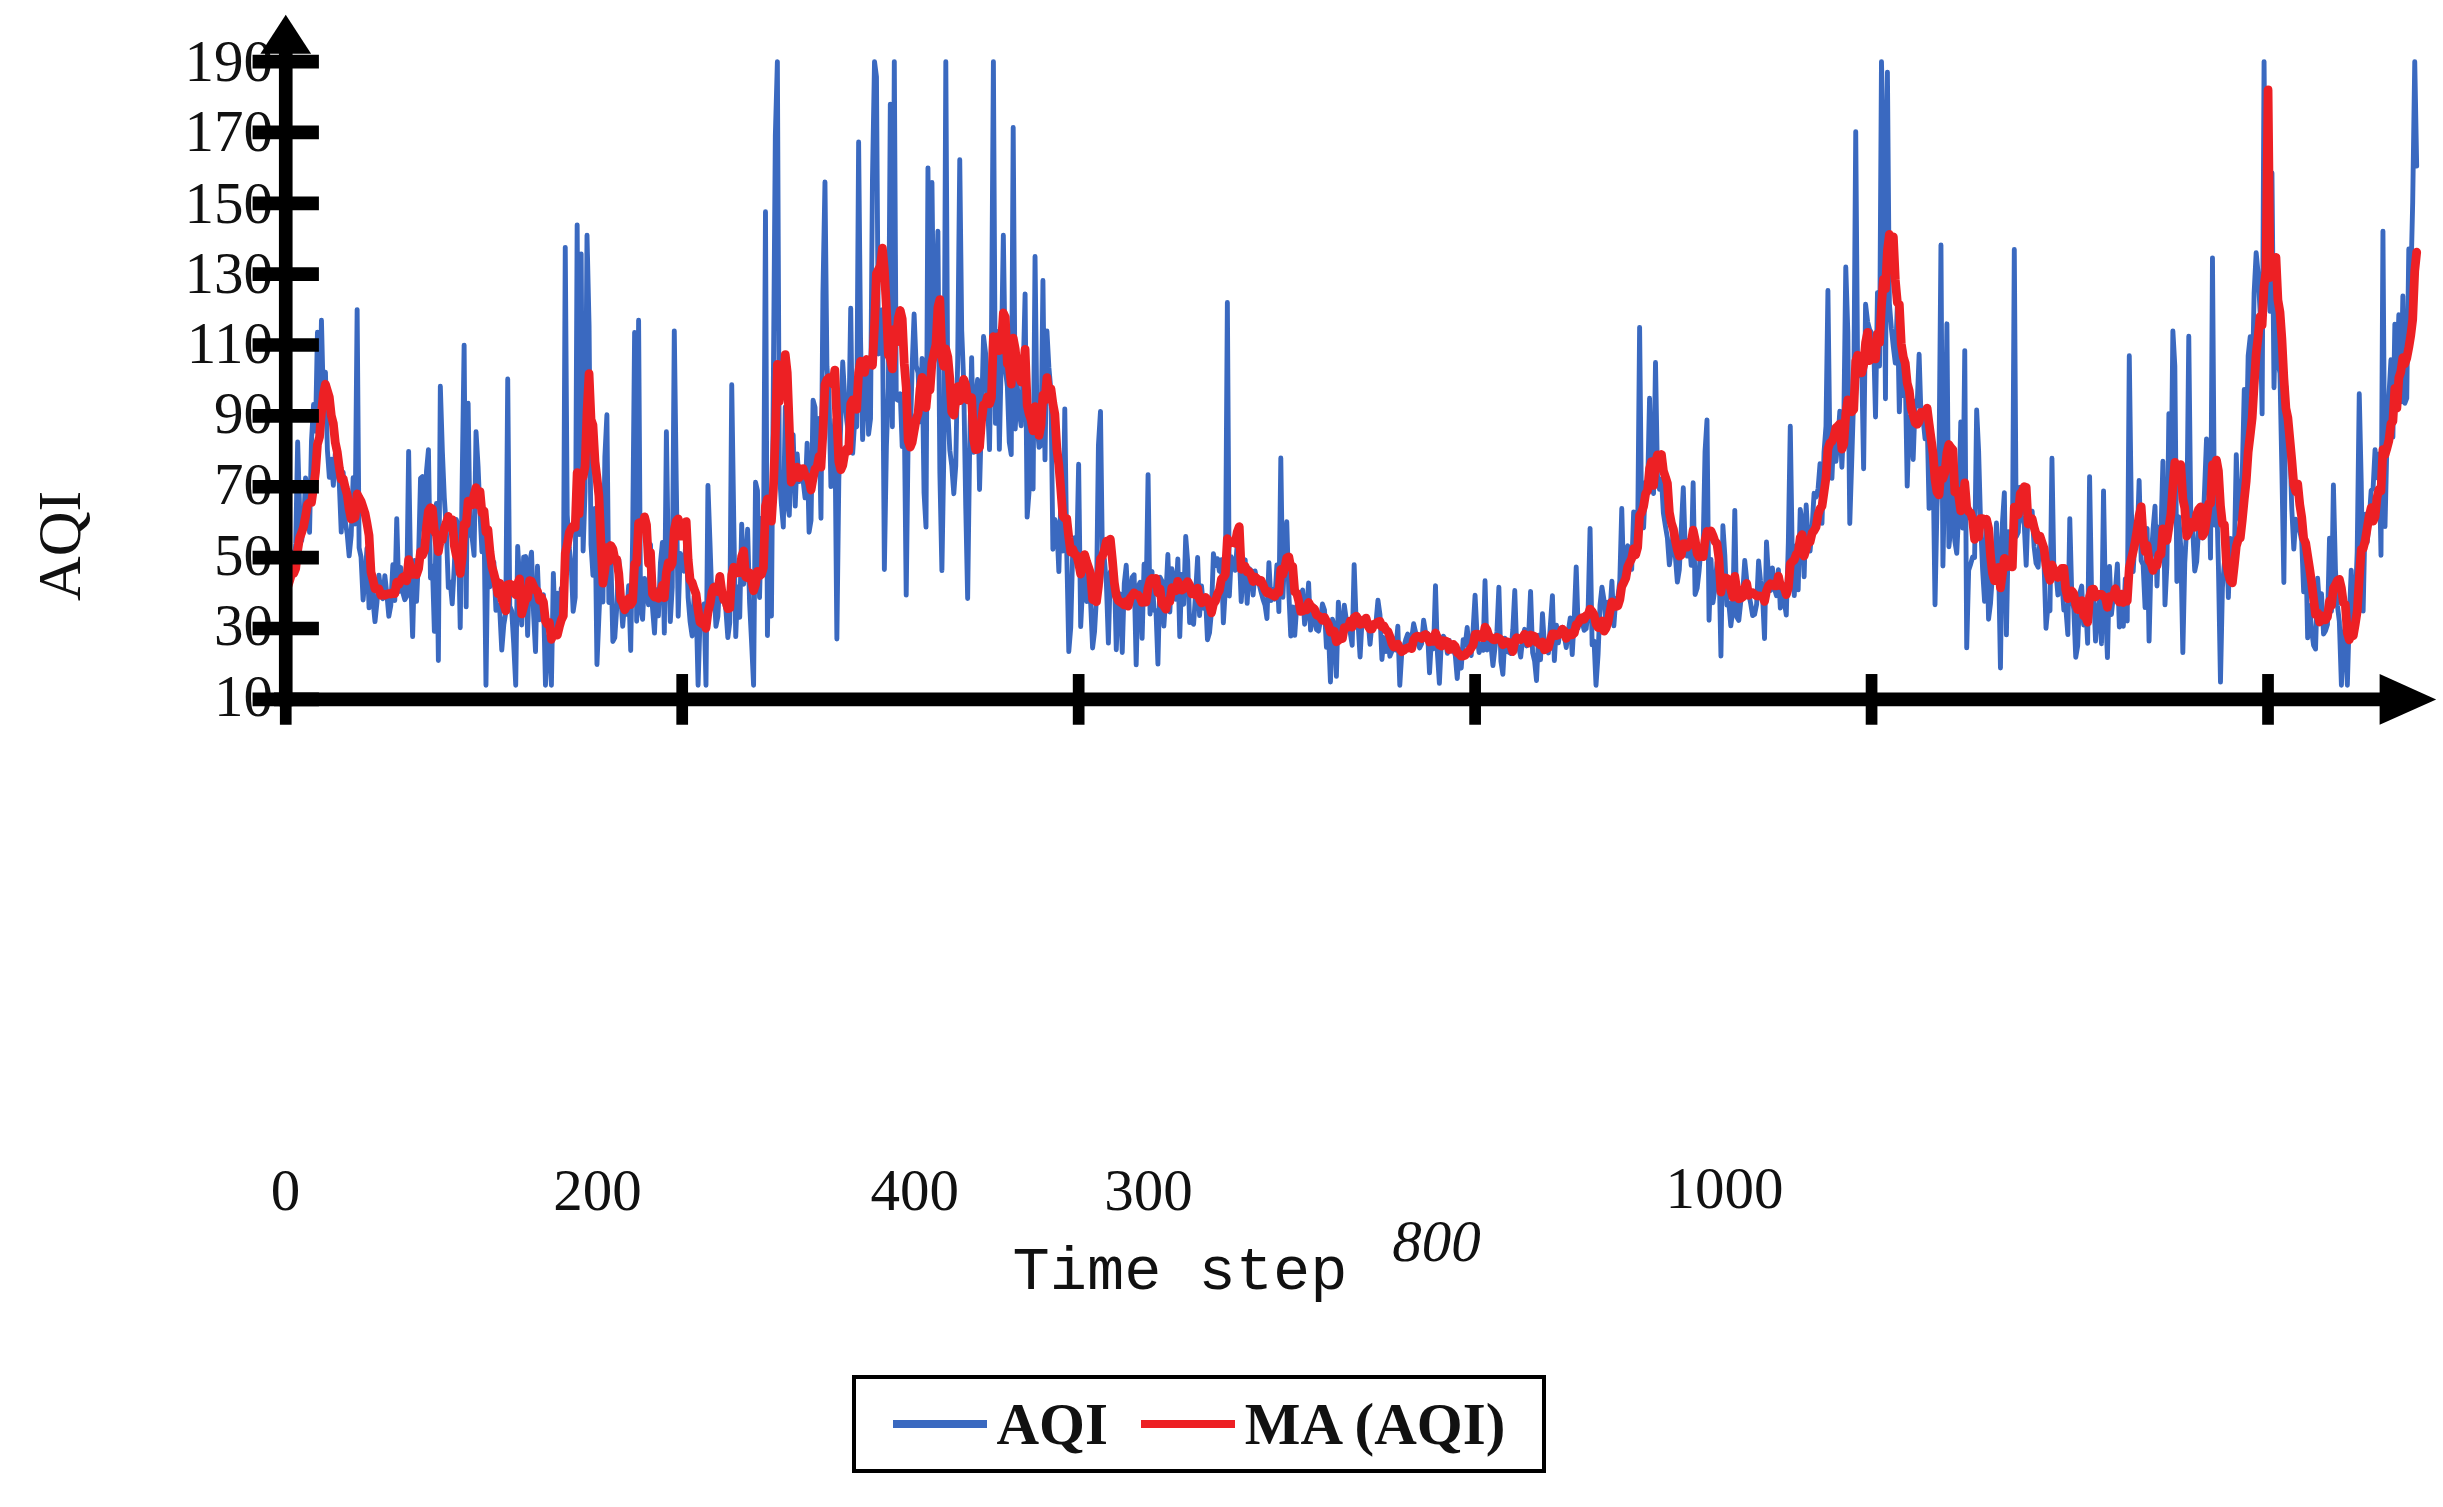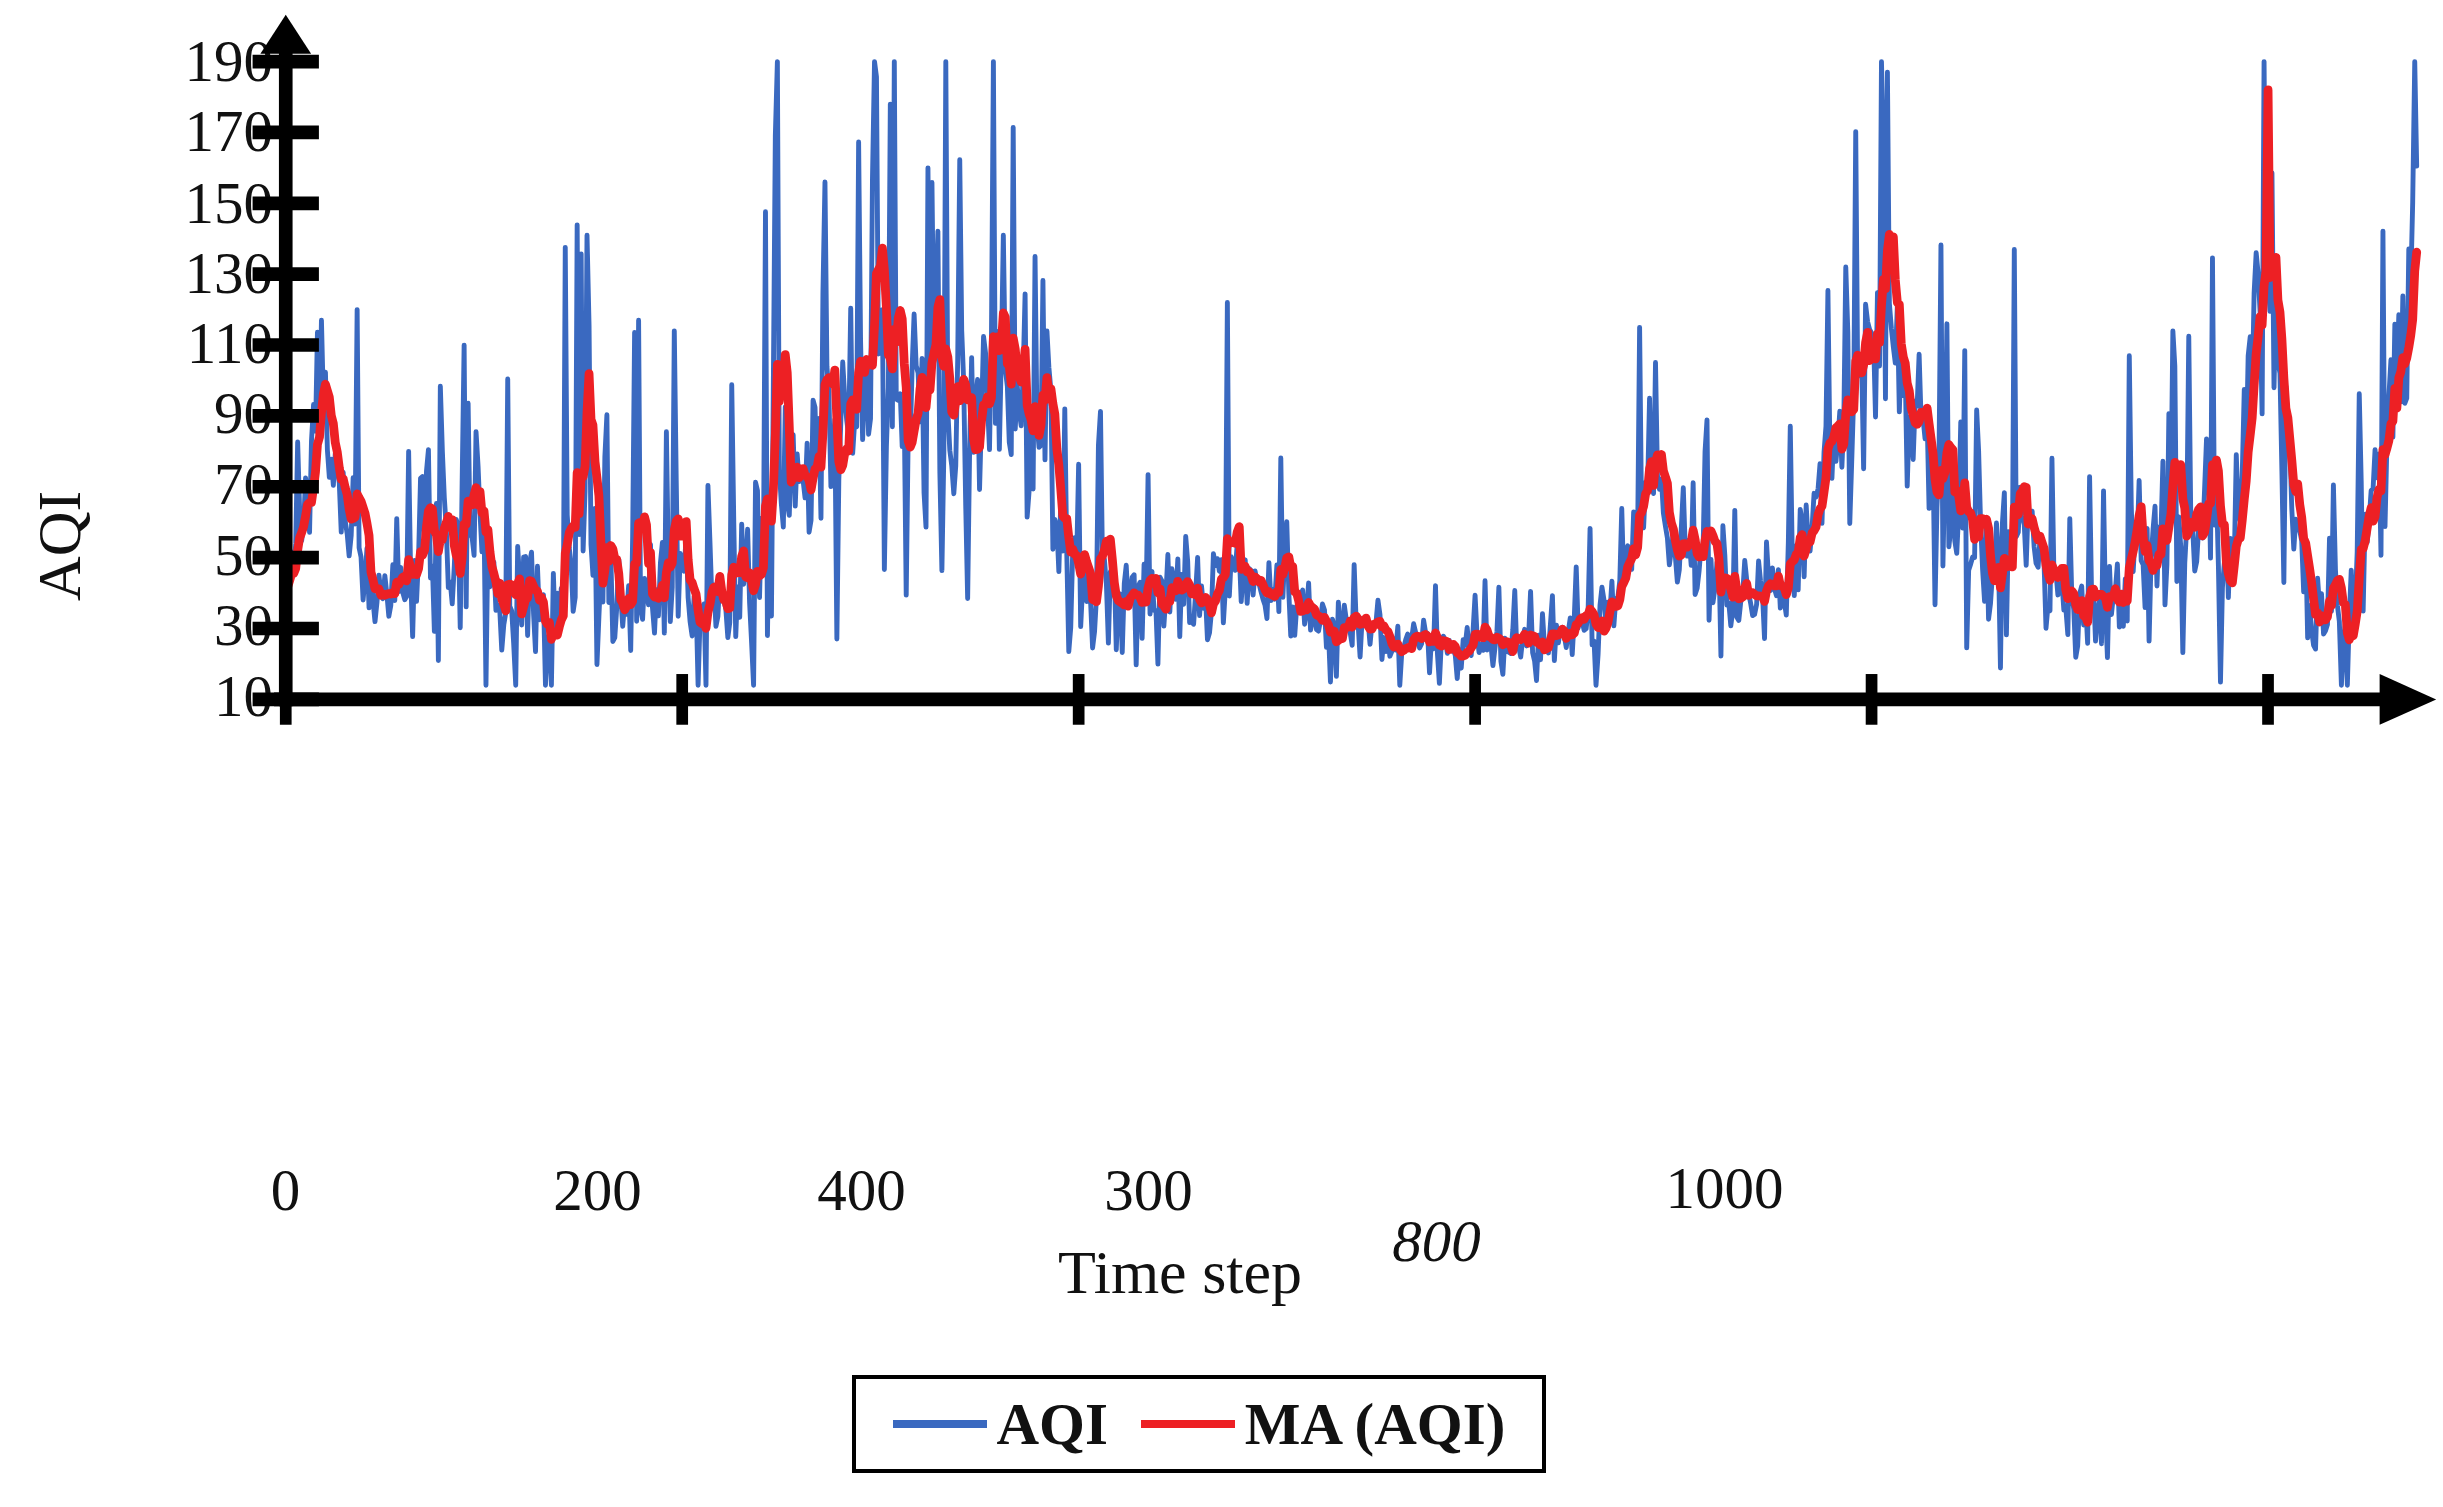--- a/index.html
+++ b/index.html
@@ -54,21 +54,21 @@
     font-family: "Liberation Serif", "DejaVu Serif", serif;
   }
   #xlabel {
     position: absolute;
     left: 0;
     top: 1237px;
     width: 2360px;
     text-align: center;
     font-size: 62px;
     color: #111111;
-    font-family: Liberation Serif, serif;
+    font-family: Liberation Mono, monospace;
   }
   #legend {
     position: absolute;
     left: 852px;
     top: 1375px;
     width: 694px;
     height: 98px;
     border: 4.9px solid #000000;
     background: #ffffff;
     box-sizing: border-box;
@@ -110,21 +110,21 @@
   <div class="ytick-label" style="left:117px; top:244px; width:156px;">130</div>
   <div class="ytick-label" style="left:117px; top:314px; width:156px;">110</div>
   <div class="ytick-label" style="left:117px; top:384px; width:156px;">90</div>
   <div class="ytick-label" style="left:117px; top:455px; width:156px;">70</div>
   <div class="ytick-label" style="left:117px; top:526px; width:156px;">50</div>
   <div class="ytick-label" style="left:117px; top:596px; width:156px;">30</div>
   <div class="ytick-label" style="left:117px; top:667px; width:156px;">10</div>
 
   <div class="xtick-label" style="left:188px;  top:1161px; width:195px;">0</div>
   <div class="xtick-label" style="left:500px;  top:1161px; width:195px;">200</div>
-  <div class="xtick-label" style="left:764px;  top:1161px; width:195px;">400</div>
+  <div class="xtick-label" style="left:764px;  top:1161px; width:195px;text-align:right;">400</div>
   <div class="xtick-label" style="left:1051px; top:1161px; width:195px;">300</div>
   <div class="xtick-label" style="left:1339px; top:1212px; width:195px;font-style:italic;">800</div>
   <div class="xtick-label" style="left:1627px; top:1159px; width:195px;">1000</div>
 
   <svg id="plot-svg" width="2444" height="1508" viewBox="0 0 2506 1546" style="position:absolute; left:0; top:0;">
     <g>
       <polyline id="path-aqi" fill="none" stroke="#3A69C0" stroke-width="5" stroke-linejoin="round" stroke-linecap="round" points="293.0,611.1 295.0,591.5 297.1,582.1 299.1,565.8 301.1,588.6 303.2,557.3 305.2,453.1 307.2,521.0 309.3,554.3 311.3,539.2 313.3,489.9 315.4,504.2 317.4,545.7 319.4,451.6 321.5,414.7 323.5,442.0 325.5,340.5 327.6,438.3 329.6,328.2 331.6,411.6 333.7,381.6 335.7,461.4 337.7,489.4 339.7,470.6 341.8,497.6 343.8,464.5 345.8,477.4 347.9,495.3 349.9,545.5 351.9,484.3 354.0,534.3 356.0,547.3 358.0,569.9 360.1,548.9 362.1,489.8 364.1,537.2 366.2,317.3 368.2,561.6 370.2,571.1 372.3,615.1 374.3,591.7 376.3,562.0 378.4,623.1 380.4,581.1 382.4,615.1 384.5,637.3 386.5,618.0 388.5,589.6 390.6,607.5 392.6,613.7 394.6,590.1 396.7,609.4 398.7,631.7 400.7,620.8 402.8,579.0 404.8,615.6 406.8,531.7 408.9,606.5 410.9,581.8 412.9,606.9 415.0,614.8 417.0,611.2 419.0,462.7 421.1,591.6 423.1,652.6 425.1,574.5 427.1,616.4 429.2,570.3 431.2,490.3 433.2,488.5 435.3,557.1 437.3,483.0 439.3,460.9 441.4,592.6 443.4,580.3 445.4,647.3 447.5,516.2 449.5,677.1 451.5,395.9 453.6,462.9 455.6,510.3 457.6,541.5 459.7,602.4 461.7,596.8 463.7,619.0 465.8,580.7 467.8,532.4 469.8,539.6 471.9,643.5 473.9,491.7 475.9,353.7 478.0,622.2 480.0,413.4 482.0,547.4 484.1,551.0 486.1,569.3 488.1,442.4 490.2,478.1 492.2,526.1 494.2,565.7 496.3,534.1 498.3,702.5 500.3,552.1 502.4,601.5 504.4,583.1 506.4,576.2 508.5,625.7 510.5,620.1 512.5,626.3 514.5,666.5 516.6,640.3 518.6,628.2 520.6,388.5 522.7,621.5 524.7,626.2 526.7,659.9 528.8,702.5 530.8,560.2 532.8,594.9 534.9,640.7 536.9,571.1 538.9,570.5 541.0,651.5 543.0,577.3 545.0,566.0 547.1,629.0 549.1,668.0 551.1,580.5 553.2,635.3 555.2,631.5 557.2,609.6 559.3,702.5 561.3,652.9 563.3,653.4 565.4,702.5 567.4,587.8 569.4,650.0 571.5,608.1 573.5,644.3 575.5,603.2 577.6,623.1 579.6,253.5 581.6,527.9 583.7,561.9 585.7,578.8 587.7,626.8 589.8,612.3 591.8,230.4 593.8,548.1 595.9,260.2 597.9,564.8 599.9,503.3 601.9,241.0 604.0,333.5 606.0,558.4 608.0,589.9 610.1,521.3 612.1,681.3 614.1,632.4 616.2,584.8 618.2,617.1 620.2,468.4 622.3,425.2 624.3,617.7 626.3,568.5 628.4,657.6 630.4,653.7 632.4,622.7 634.5,573.5 636.5,610.2 638.5,642.0 640.6,616.1 642.6,629.8 644.6,600.3 646.7,666.9 648.7,550.3 650.7,340.8 652.8,636.9 654.8,328.2 656.8,624.3 658.9,634.9 660.9,593.0 662.9,607.3 665.0,620.0 667.0,558.0 669.0,622.7 671.1,649.0 673.1,604.6 675.1,631.3 677.2,576.8 679.2,556.1 681.2,649.1 683.3,442.6 685.3,577.0 687.3,637.3 689.3,601.8 691.4,339.1 693.4,492.8 695.4,631.8 697.5,567.3 699.5,578.0 701.5,585.6 703.6,548.0 705.6,612.9 707.6,637.2 709.7,652.0 711.7,611.4 713.7,615.4 715.8,702.5 717.8,634.7 719.8,623.2 721.9,619.2 723.9,702.5 725.9,497.6 728.0,556.4 730.0,615.5 732.0,599.6 734.1,642.1 736.1,632.1 738.1,592.8 740.2,608.1 742.2,615.3 744.2,623.9 746.3,653.7 748.3,638.0 750.3,394.3 752.4,536.1 754.4,652.7 756.4,601.8 758.5,632.8 760.5,537.3 762.5,598.9 764.6,580.3 766.6,542.5 768.6,617.7 770.7,659.7 772.7,702.5 774.7,494.3 776.7,502.9 778.8,612.6 780.8,531.3 782.8,571.2 784.9,216.9 786.9,651.6 788.9,524.1 791.0,631.6 793.0,387.9 795.0,139.3 797.1,63.0 799.1,481.4 801.1,515.6 803.2,540.2 805.2,417.1 807.2,515.4 809.3,528.3 811.3,460.9 813.3,445.6 815.4,518.8 817.4,465.3 819.4,493.6 821.5,485.7 823.5,492.9 825.5,510.4 827.6,454.2 829.6,545.6 831.6,533.4 833.7,410.2 835.7,417.7 837.7,485.1 839.8,428.9 841.8,531.3 843.8,301.1 845.9,186.5 847.9,375.7 849.9,402.0 852.0,498.8 854.0,460.7 856.0,429.9 858.1,655.1 860.1,491.7 862.1,433.2 864.1,371.1 866.2,408.2 868.2,430.6 870.2,446.5 872.3,315.9 874.3,464.6 876.3,433.1 878.4,437.5 880.4,145.5 882.4,349.2 884.5,450.6 886.5,391.4 888.5,372.0 890.6,445.2 892.6,429.2 894.6,182.9 896.7,63.0 898.7,78.7 900.7,362.8 902.8,347.2 904.8,317.3 906.8,583.9 908.9,457.4 910.9,397.4 912.9,106.6 915.0,437.5 917.0,63.0 919.0,409.2 921.1,410.4 923.1,403.6 925.1,457.8 927.2,425.1 929.2,610.1 931.2,448.4 933.3,453.4 935.3,375.7 937.3,321.9 939.4,374.7 941.4,382.2 943.4,432.5 945.5,367.3 947.5,505.5 949.5,540.4 951.5,172.0 953.6,398.5 955.6,187.0 957.6,364.0 959.7,306.8 961.7,236.9 963.7,484.1 965.8,585.0 967.8,464.3 969.8,63.0 971.9,421.6 973.9,461.5 975.9,477.3 978.0,506.1 980.0,477.5 982.0,367.9 984.1,163.7 986.1,338.7 988.1,390.3 990.2,517.7 992.2,613.6 994.2,462.5 996.3,366.6 998.3,463.7 1000.3,411.4 1002.4,389.0 1004.4,501.8 1006.4,427.5 1008.5,344.9 1010.5,361.4 1012.5,411.7 1014.6,460.9 1016.6,346.5 1018.6,63.0 1020.7,434.0 1022.7,339.7 1024.7,460.7 1026.8,360.9 1028.8,241.0 1030.8,378.2 1032.9,396.2 1034.9,453.4 1036.9,465.9 1038.9,130.5 1041.0,439.7 1043.0,394.3 1045.0,421.2 1047.1,436.5 1049.1,383.3 1051.1,301.2 1053.2,530.1 1055.2,503.4 1057.2,435.4 1059.3,501.3 1061.3,262.8 1063.3,433.3 1065.4,458.5 1067.4,456.4 1069.4,287.5 1071.5,471.4 1073.5,339.3 1075.5,376.7 1077.6,400.6 1079.6,563.0 1081.6,532.5 1083.7,539.1 1085.7,586.0 1087.7,514.4 1089.8,564.9 1091.8,419.1 1093.8,565.4 1095.9,668.0 1097.9,643.3 1099.9,565.7 1102.0,551.2 1104.0,572.8 1106.0,475.9 1108.1,642.4 1110.1,601.1 1112.1,570.3 1114.2,616.6 1116.2,592.0 1118.2,615.4 1120.3,664.3 1122.3,647.7 1124.3,612.2 1126.3,456.3 1128.4,421.7 1130.4,572.9 1132.4,573.1 1134.5,599.5 1136.5,659.3 1138.5,586.1 1140.6,605.5 1142.6,585.4 1144.6,666.1 1146.7,608.7 1148.7,608.8 1150.7,668.9 1152.8,598.2 1154.8,579.5 1156.8,619.3 1158.9,608.1 1160.9,591.8 1162.9,589.2 1165.0,681.6 1167.0,601.3 1169.0,596.8 1171.1,654.5 1173.1,578.4 1175.1,619.1 1177.2,486.5 1179.2,629.5 1181.2,585.8 1183.3,625.8 1185.3,625.8 1187.3,680.8 1189.4,591.8 1191.4,595.5 1193.4,641.9 1195.5,609.5 1197.5,568.5 1199.5,627.4 1201.6,583.1 1203.6,595.2 1205.6,614.3 1207.7,572.9 1209.7,652.7 1211.7,588.9 1213.7,619.5 1215.8,549.8 1217.8,575.2 1219.8,638.3 1221.9,637.2 1223.9,639.9 1225.9,608.5 1228.0,571.4 1230.0,631.1 1232.0,600.6 1234.1,623.5 1236.1,611.6 1238.1,655.8 1240.2,648.7 1242.2,626.8 1244.2,567.5 1246.3,579.7 1248.3,572.7 1250.3,585.6 1252.4,573.8 1254.4,638.5 1256.4,604.6 1258.5,310.1 1260.5,611.0 1262.5,570.8 1264.6,578.7 1266.6,584.7 1268.6,558.0 1270.7,566.3 1272.7,616.7 1274.7,585.7 1276.8,573.9 1278.8,618.5 1280.8,582.8 1282.9,584.9 1284.9,610.1 1286.9,585.4 1289.0,596.6 1291.0,598.4 1293.0,606.5 1295.1,614.5 1297.1,620.4 1299.1,634.1 1301.1,576.8 1303.2,615.7 1305.2,604.2 1307.2,614.3 1309.3,579.1 1311.3,627.0 1313.3,469.5 1315.4,612.3 1317.4,567.1 1319.4,534.7 1321.5,607.0 1323.5,652.0 1325.5,622.1 1327.6,651.4 1329.6,621.4 1331.6,622.6 1333.7,610.5 1335.7,604.9 1337.7,639.9 1339.8,626.2 1341.8,597.6 1343.8,646.0 1345.9,635.6 1347.9,622.1 1349.9,645.4 1352.0,647.0 1354.0,635.9 1356.0,619.2 1358.1,625.3 1360.1,663.6 1362.1,646.6 1364.2,699.2 1366.2,634.8 1368.2,642.1 1370.3,693.4 1372.3,617.4 1374.3,646.0 1376.4,650.2 1378.4,620.3 1380.4,635.0 1382.5,638.3 1384.5,648.7 1386.5,661.5 1388.5,578.8 1390.6,638.8 1392.6,640.4 1394.6,673.5 1396.7,634.0 1398.7,636.3 1400.7,633.1 1402.8,636.8 1404.8,660.6 1406.8,639.0 1408.9,639.4 1410.9,638.0 1412.9,615.2 1415.0,630.2 1417.0,676.1 1419.0,653.6 1421.1,667.9 1423.1,650.4 1425.1,672.7 1427.2,667.7 1429.2,654.8 1431.2,666.5 1433.3,642.0 1435.3,702.5 1437.3,669.5 1439.4,663.9 1441.4,655.7 1443.4,650.0 1445.5,658.4 1447.5,654.4 1449.5,639.4 1451.6,648.4 1453.6,658.2 1455.6,664.2 1457.7,659.8 1459.7,635.7 1461.7,648.0 1463.8,649.4 1465.8,689.8 1467.8,653.8 1469.9,665.1 1471.9,600.4 1473.9,670.0 1475.9,700.6 1478.0,656.1 1480.0,652.2 1482.0,655.9 1484.1,669.8 1486.1,656.6 1488.1,667.3 1490.2,666.1 1492.2,671.8 1494.2,695.7 1496.3,666.1 1498.3,685.0 1500.3,655.8 1502.4,661.6 1504.4,643.2 1506.4,665.3 1508.5,672.1 1510.5,644.9 1512.5,610.1 1514.6,652.6 1516.6,669.0 1518.6,660.6 1520.7,666.7 1522.7,595.4 1524.7,666.3 1526.8,655.6 1528.8,661.5 1530.8,682.4 1532.9,664.4 1534.9,647.3 1536.9,601.9 1539.0,678.1 1541.0,691.3 1543.0,654.2 1545.1,667.9 1547.1,668.6 1549.1,669.9 1551.2,645.4 1553.2,605.4 1555.2,664.6 1557.3,663.2 1559.3,673.6 1561.3,654.5 1563.3,645.1 1565.4,662.2 1567.4,652.0 1569.4,606.2 1571.5,669.0 1573.5,677.5 1575.5,697.6 1577.6,651.1 1579.6,676.3 1581.6,629.1 1583.7,662.9 1585.7,660.7 1587.7,669.4 1589.8,639.4 1591.8,610.6 1593.8,677.2 1595.9,640.8 1597.9,659.0 1599.9,644.9 1602.0,643.1 1604.0,652.2 1606.0,663.8 1608.1,646.9 1610.1,633.5 1612.1,671.0 1614.2,633.2 1616.2,581.2 1618.2,643.9 1620.3,632.8 1622.3,636.7 1624.3,646.2 1626.4,644.5 1628.4,625.4 1630.4,541.6 1632.5,661.1 1634.5,657.3 1636.5,702.5 1638.6,671.3 1640.6,620.5 1642.6,601.9 1644.7,615.3 1646.7,639.9 1648.7,617.3 1650.7,628.5 1652.8,595.8 1654.8,641.6 1656.8,613.7 1658.9,612.2 1660.9,595.3 1662.9,521.3 1665.0,599.8 1667.0,565.5 1669.0,559.6 1671.1,582.6 1673.1,583.5 1675.1,524.8 1677.2,565.0 1679.2,546.9 1681.2,335.5 1683.3,537.2 1685.3,541.0 1687.3,494.6 1689.4,499.9 1691.4,408.2 1693.4,495.7 1695.5,505.9 1697.5,371.6 1699.5,487.3 1701.6,501.7 1703.6,491.0 1705.6,526.1 1707.7,539.7 1709.7,551.5 1711.7,579.0 1713.8,563.8 1715.8,545.9 1717.8,569.8 1719.9,596.7 1721.9,584.1 1723.9,542.7 1726.0,500.0 1728.0,562.7 1730.0,570.1 1732.1,553.6 1734.1,579.6 1736.1,494.8 1738.1,609.4 1740.2,603.1 1742.2,585.4 1744.2,560.3 1746.3,562.5 1748.3,462.6 1750.3,430.4 1752.4,635.9 1754.4,573.4 1756.4,617.9 1758.5,602.6 1760.5,577.0 1762.5,569.2 1764.6,672.6 1766.6,538.9 1768.6,569.3 1770.7,620.4 1772.7,618.1 1774.7,641.6 1776.8,624.7 1778.8,523.2 1780.8,632.5 1782.9,636.1 1784.9,617.2 1786.9,609.1 1789.0,574.6 1791.0,594.0 1793.0,608.2 1795.1,618.7 1797.1,631.0 1799.1,629.9 1801.2,619.4 1803.2,575.0 1805.2,595.6 1807.3,611.1 1809.3,654.6 1811.3,555.6 1813.4,592.4 1815.4,605.5 1817.4,582.3 1819.5,603.4 1821.5,610.7 1823.5,583.9 1825.5,623.4 1827.6,598.2 1829.6,616.7 1831.6,630.6 1833.7,556.1 1835.7,436.9 1837.7,567.9 1839.8,610.6 1841.8,559.4 1843.8,604.7 1845.9,522.2 1847.9,534.3 1849.9,591.3 1852.0,517.7 1854.0,553.9 1856.0,564.9 1858.1,539.8 1860.1,505.7 1862.1,509.5 1864.2,501.0 1866.2,475.4 1868.2,536.5 1870.3,463.5 1872.3,436.8 1874.3,297.8 1876.4,466.6 1878.4,490.4 1880.4,441.2 1882.5,473.0 1884.5,451.0 1886.5,421.4 1888.6,479.0 1890.6,430.4 1892.6,273.7 1894.7,340.7 1896.7,536.6 1898.7,472.8 1900.8,403.7 1902.8,134.8 1904.8,385.9 1906.9,370.1 1908.9,371.5 1910.9,480.5 1912.9,311.8 1915.0,329.9 1917.0,337.5 1919.0,341.3 1921.1,347.1 1923.1,427.5 1925.1,299.9 1927.2,375.2 1929.2,63.0 1931.2,150.2 1933.3,408.8 1935.3,73.8 1937.3,310.9 1939.4,337.0 1941.4,356.0 1943.4,372.2 1945.5,312.5 1947.5,422.2 1949.5,356.1 1951.6,405.4 1953.6,382.1 1955.6,498.3 1957.7,427.5 1959.7,438.6 1961.7,471.0 1963.8,410.9 1965.8,416.1 1967.8,363.1 1969.9,432.4 1971.9,429.7 1973.9,449.8 1976.0,427.1 1978.0,521.1 1980.0,519.8 1982.1,472.7 1984.1,619.9 1986.1,519.9 1988.2,471.4 1990.2,251.0 1992.2,580.2 1994.3,474.6 1996.3,331.9 1998.3,560.5 2000.3,541.7 2002.4,487.8 2004.4,554.4 2006.4,567.2 2008.5,522.0 2010.5,432.6 2012.5,541.4 2014.6,359.4 2016.6,664.2 2018.6,584.5 2020.7,578.1 2022.7,571.0 2024.7,571.6 2026.8,420.2 2028.8,461.8 2030.8,535.0 2032.9,584.0 2034.9,616.5 2036.9,537.0 2039.0,634.9 2041.0,618.6 2043.0,588.4 2045.1,587.3 2047.1,536.2 2049.1,568.5 2051.2,684.9 2053.2,536.4 2055.2,505.0 2057.3,650.9 2059.3,545.0 2061.3,570.3 2063.4,575.6 2065.4,255.6 2067.4,550.1 2069.5,545.6 2071.5,499.4 2073.5,529.0 2075.6,537.9 2077.6,579.5 2079.6,519.0 2081.7,533.8 2083.7,524.1 2085.7,560.2 2087.7,577.3 2089.8,581.5 2091.8,552.0 2093.8,562.6 2095.9,576.9 2097.9,644.1 2099.9,621.4 2102.0,626.1 2104.0,469.7 2106.0,587.1 2108.1,585.8 2110.1,609.9 2112.1,605.3 2114.2,596.0 2116.2,625.5 2118.2,622.9 2120.3,650.6 2122.3,531.6 2124.3,608.5 2126.4,625.0 2128.4,673.8 2130.4,662.2 2132.5,608.2 2134.5,600.8 2136.5,640.7 2138.6,620.0 2140.6,659.5 2142.6,488.6 2144.7,613.2 2146.7,604.7 2148.7,657.2 2150.8,625.5 2152.8,616.4 2154.8,659.9 2156.9,503.2 2158.9,621.7 2160.9,674.2 2163.0,580.7 2165.0,629.9 2167.0,610.5 2169.1,604.2 2171.1,578.2 2173.1,642.8 2175.1,616.5 2177.2,642.0 2179.2,593.4 2181.2,636.6 2183.3,364.6 2185.3,517.1 2187.3,586.0 2189.4,546.3 2191.4,555.5 2193.4,492.5 2195.5,574.8 2197.5,579.0 2199.5,622.9 2201.6,541.8 2203.6,657.3 2205.6,574.3 2207.7,542.5 2209.7,518.9 2211.7,600.7 2213.8,540.2 2215.8,545.7 2217.8,472.8 2219.9,620.1 2221.9,578.7 2223.9,424.0 2226.0,508.8 2228.0,339.1 2230.0,375.3 2232.1,596.1 2234.1,529.8 2236.1,560.8 2238.2,669.1 2240.2,577.1 2242.2,539.6 2244.3,344.6 2246.3,526.5 2248.3,541.6 2250.4,585.3 2252.4,575.9 2254.4,541.0 2256.5,522.9 2258.5,551.7 2260.5,501.9 2262.5,449.9 2264.6,472.2 2266.6,572.2 2268.6,264.3 2270.7,538.3 2272.7,502.4 2274.7,580.6 2276.8,699.3 2278.8,602.2 2280.8,576.7 2282.9,542.6 2284.9,612.7 2286.9,551.9 2289.0,597.2 2291.0,573.5 2293.0,466.1 2295.1,525.6 2297.1,534.4 2299.1,487.4 2301.2,399.2 2303.2,465.3 2305.2,364.6 2307.3,345.1 2309.3,403.9 2311.3,300.5 2313.4,259.0 2315.4,280.1 2317.4,319.1 2319.5,424.3 2321.5,63.0 2323.5,298.6 2325.6,286.8 2327.6,319.0 2329.6,177.1 2331.7,397.4 2333.7,304.5 2335.7,370.1 2337.8,382.8 2339.8,483.1 2341.8,597.1 2343.9,396.1 2345.9,463.7 2347.9,454.1 2349.9,520.9 2352.0,562.9 2354.0,532.2 2356.0,542.5 2358.1,544.0 2360.1,554.4 2362.1,606.7 2364.2,555.5 2366.2,653.9 2368.2,621.0 2370.3,646.8 2372.3,661.7 2374.3,665.4 2376.4,592.8 2378.4,622.5 2380.4,608.7 2382.5,650.0 2384.5,646.6 2386.5,640.3 2388.6,551.7 2390.6,626.6 2392.6,497.1 2394.7,584.1 2396.7,620.7 2398.7,637.2 2400.8,702.5 2402.8,657.2 2404.8,638.9 2406.9,702.5 2408.9,632.5 2410.9,584.4 2413.0,643.5 2415.0,620.4 2417.0,565.5 2419.1,403.6 2421.1,492.9 2423.1,626.5 2425.2,527.2 2427.2,556.1 2429.2,534.0 2431.3,502.9 2433.3,500.6 2435.3,461.0 2437.3,489.9 2439.4,465.3 2441.4,569.3 2443.4,236.8 2445.5,539.9 2447.5,453.7 2449.5,406.3 2451.6,368.8 2453.6,448.1 2455.6,332.2 2457.7,379.1 2459.7,322.5 2461.7,411.8 2463.8,303.4 2465.8,413.4 2467.8,408.1 2469.9,255.2 2471.9,292.7 2473.9,207.3 2476.0,63.0 2478.0,170.2"></polyline>
     </g>
     <g>
       <polyline id="path-ma" fill="none" stroke="#ED2024" stroke-width="9" stroke-linejoin="round" stroke-linecap="round" points="293.0,611.1 295.0,601.3 297.1,594.9 299.1,587.7 301.1,587.9 303.2,582.8 305.2,564.2 307.2,551.4 309.3,546.0 311.3,539.9 313.3,529.1 315.4,517.0 317.4,515.3 319.4,515.1 321.5,499.9 323.5,483.9 325.5,455.5 327.6,448.1 329.6,423.0 331.6,403.8 333.7,393.8 335.7,400.5 337.7,407.3 339.7,425.9 341.8,434.3 343.8,453.8 345.8,463.2 347.9,479.5 349.9,491.5 351.9,490.7 354.0,499.9 356.0,507.0 358.0,522.0 360.1,532.2 362.1,531.4 364.1,530.2 366.2,506.4 368.2,510.3 370.2,513.7 372.3,520.2 374.3,526.3 376.3,536.6 378.4,548.9 380.4,586.5 382.4,594.2 384.5,603.6 386.5,604.0 388.5,603.7 390.6,610.2 392.6,608.9 394.6,610.2 396.7,609.4 398.7,608.6 400.7,609.0 402.8,607.5 404.8,608.6 406.8,596.9 408.9,599.2 410.9,595.3 412.9,591.8 415.0,590.9 417.0,595.5 419.0,573.7 421.1,582.2 423.1,588.8 425.1,587.7 427.1,589.1 429.2,582.8 431.2,565.5 433.2,569.2 435.3,564.2 437.3,540.0 439.3,523.8 441.4,520.4 443.4,521.8 445.4,544.3 447.5,548.2 449.5,565.4 451.5,552.9 453.6,553.2 455.6,541.4 457.6,535.9 459.7,529.5 461.7,541.0 463.7,532.7 465.8,559.1 467.8,569.0 469.8,573.2 471.9,587.8 473.9,572.0 475.9,537.2 478.0,537.7 480.0,513.8 482.0,515.9 484.1,517.6 486.1,507.0 488.1,499.9 490.2,517.7 492.2,504.0 494.2,525.7 496.3,523.8 498.3,545.5 500.3,543.0 502.4,565.7 504.4,580.7 506.4,587.9 508.5,596.5 510.5,608.7 512.5,597.9 514.5,614.2 516.6,619.7 518.6,626.2 520.6,599.4 522.7,598.8 524.7,599.6 526.7,604.4 528.8,609.6 530.8,598.1 532.8,593.4 534.9,629.4 536.9,622.2 538.9,614.2 541.0,613.0 543.0,595.2 545.0,596.0 547.1,600.9 549.1,604.8 551.1,606.1 553.2,615.4 555.2,612.5 557.2,617.1 559.3,636.6 561.3,640.0 563.3,638.0 565.4,655.4 567.4,648.6 569.4,651.2 571.5,651.0 573.5,642.7 575.5,635.6 577.6,631.3 579.6,567.1 581.6,558.6 583.7,546.0 585.7,541.8 587.7,539.3 589.8,540.6 591.8,484.5 593.8,526.6 595.9,488.4 597.9,488.8 599.9,478.0 601.9,422.9 604.0,383.0 606.0,429.9 608.0,435.9 610.1,473.2 612.1,489.8 614.1,508.2 616.2,557.3 618.2,597.9 620.2,585.0 622.3,561.5 624.3,575.3 626.3,559.2 628.4,562.8 630.4,572.6 632.4,573.4 634.5,588.4 636.5,614.9 638.5,618.3 640.6,625.1 642.6,621.2 644.6,613.5 646.7,619.8 648.7,616.5 650.7,578.0 652.8,577.3 654.8,536.2 656.8,535.4 658.9,540.3 660.9,529.8 662.9,537.9 665.0,577.8 667.0,566.5 669.0,608.6 671.1,612.1 673.1,607.8 675.1,613.3 677.2,608.9 679.2,599.8 681.2,612.8 683.3,587.1 685.3,576.8 687.3,581.4 689.3,577.2 691.4,543.3 693.4,534.2 695.4,531.8 697.5,549.6 699.5,549.7 701.5,542.4 703.6,534.7 705.6,573.8 707.6,594.4 709.7,597.3 711.7,603.6 713.7,608.9 715.8,625.6 717.8,638.0 719.8,639.5 721.9,636.9 723.9,644.1 725.9,627.9 728.0,619.4 730.0,607.0 732.0,602.0 734.1,604.7 736.1,606.5 738.1,590.9 740.2,606.6 742.2,615.1 744.2,616.3 746.3,624.0 748.3,623.4 750.3,589.4 752.4,581.4 754.4,587.7 756.4,585.8 758.5,587.1 760.5,570.4 762.5,564.8 764.6,591.4 766.6,592.3 768.6,587.3 770.7,595.6 772.7,605.6 774.7,599.4 776.7,585.7 778.8,590.3 780.8,588.7 782.8,582.1 784.9,518.8 786.9,511.5 788.9,515.8 791.0,534.2 793.0,502.1 795.0,446.1 797.1,373.5 799.1,411.3 801.1,391.8 803.2,394.1 805.2,363.5 807.2,381.7 809.3,437.3 811.3,494.1 813.3,489.0 815.4,489.5 817.4,478.8 819.4,489.7 821.5,485.5 823.5,480.4 825.5,487.5 827.6,488.7 829.6,492.5 831.6,502.3 833.7,490.3 835.7,480.6 837.7,479.5 839.8,467.9 841.8,478.9 843.8,443.9 845.9,394.4 847.9,389.5 849.9,387.2 852.0,389.2 854.0,393.7 856.0,379.3 858.1,429.8 860.1,473.4 862.1,481.6 864.1,477.2 866.2,464.3 868.2,460.0 870.2,462.3 872.3,413.9 874.3,410.0 876.3,410.0 878.4,419.5 880.4,382.0 882.4,370.3 884.5,370.9 886.5,381.7 888.5,368.5 890.6,370.2 892.6,369.0 894.6,374.4 896.7,333.5 898.7,280.4 900.7,276.3 902.8,272.7 904.8,254.4 906.8,276.5 908.9,315.8 910.9,363.5 912.9,367.5 915.0,378.2 917.0,337.6 919.0,350.7 921.1,325.9 923.1,318.2 925.1,326.9 927.2,372.4 929.2,397.0 931.2,452.1 933.3,458.4 935.3,453.4 937.3,441.8 939.4,429.9 941.4,423.8 943.4,398.4 945.5,386.8 947.5,394.3 949.5,417.8 951.5,396.4 953.6,399.8 955.6,371.9 957.6,362.1 959.7,353.5 961.7,315.1 963.7,307.1 965.8,366.1 967.8,375.5 969.8,357.7 971.9,366.0 973.9,388.1 975.9,422.4 978.0,425.6 980.0,410.2 982.0,396.4 984.1,410.8 986.1,399.0 988.1,388.8 990.2,394.6 992.2,409.9 994.2,407.8 996.3,407.6 998.3,450.5 1000.3,460.8 1002.4,460.7 1004.4,458.4 1006.4,431.8 1008.5,415.0 1010.5,414.2 1012.5,406.8 1014.6,413.9 1016.6,407.8 1018.6,345.1 1020.7,346.0 1022.7,345.3 1024.7,359.5 1026.8,352.2 1028.8,320.8 1030.8,325.3 1032.9,372.9 1034.9,375.7 1036.9,393.7 1038.9,346.6 1041.0,357.8 1043.0,379.7 1045.0,385.9 1047.1,391.6 1049.1,381.6 1051.1,358.1 1053.2,415.2 1055.2,424.3 1057.2,430.2 1059.3,441.6 1061.3,416.8 1063.3,423.9 1065.4,446.4 1067.4,435.9 1069.4,405.0 1071.5,410.2 1073.5,387.0 1075.5,403.3 1077.6,398.6 1079.6,413.6 1081.6,424.4 1083.7,460.4 1085.7,476.7 1087.7,501.8 1089.8,528.7 1091.8,531.3 1093.8,531.6 1095.9,551.0 1097.9,565.9 1099.9,563.0 1102.0,568.2 1104.0,569.4 1106.0,577.5 1108.1,588.5 1110.1,578.9 1112.1,568.5 1114.2,575.8 1116.2,581.6 1118.2,587.7 1120.3,614.6 1122.3,615.3 1124.3,616.9 1126.3,600.7 1128.4,572.8 1130.4,570.1 1132.4,564.0 1134.5,554.8 1136.5,556.4 1138.5,552.7 1140.6,574.0 1142.6,597.4 1144.6,610.7 1146.7,615.8 1148.7,617.1 1150.7,618.5 1152.8,620.2 1154.8,616.5 1156.8,621.4 1158.9,613.1 1160.9,610.6 1162.9,607.8 1165.0,609.7 1167.0,610.1 1169.0,612.6 1171.1,617.6 1173.1,613.4 1175.1,617.3 1177.2,602.6 1179.2,595.1 1181.2,592.9 1183.3,597.1 1185.3,593.0 1187.3,607.6 1189.4,603.7 1191.4,619.3 1193.4,621.1 1195.5,624.5 1197.5,616.3 1199.5,616.5 1201.6,602.5 1203.6,603.0 1205.6,605.7 1207.7,595.9 1209.7,602.0 1211.7,604.9 1213.7,603.8 1215.8,599.0 1217.8,596.2 1219.8,599.6 1221.9,608.8 1223.9,607.0 1225.9,609.8 1228.0,602.9 1230.0,614.5 1232.0,618.1 1234.1,616.0 1236.1,612.4 1238.1,614.6 1240.2,620.4 1242.2,628.3 1244.2,619.2 1246.3,616.2 1248.3,609.0 1250.3,605.3 1252.4,593.6 1254.4,592.1 1256.4,588.9 1258.5,552.2 1260.5,556.6 1262.5,556.4 1264.6,555.4 1266.6,556.9 1268.6,545.4 1270.7,539.9 1272.7,583.7 1274.7,580.1 1276.8,580.6 1278.8,586.2 1280.8,586.0 1282.9,589.8 1284.9,596.1 1286.9,591.6 1289.0,593.2 1291.0,596.7 1293.0,595.0 1295.1,599.5 1297.1,604.6 1299.1,608.0 1301.1,606.7 1303.2,609.5 1305.2,610.3 1307.2,611.4 1309.3,606.4 1311.3,607.3 1313.3,583.8 1315.4,588.9 1317.4,581.9 1319.4,572.0 1321.5,570.9 1323.5,581.4 1325.5,580.7 1327.6,606.7 1329.6,608.0 1331.6,615.9 1333.7,626.7 1335.7,626.4 1337.7,624.7 1339.8,625.3 1341.8,617.6 1343.8,621.1 1345.9,623.0 1347.9,624.6 1349.9,630.4 1352.0,631.4 1354.0,632.8 1356.0,635.9 1358.1,632.9 1360.1,636.9 1362.1,640.4 1364.2,648.1 1366.2,646.4 1368.2,647.2 1370.3,657.9 1372.3,656.7 1374.3,654.2 1376.4,654.7 1378.4,643.5 1380.4,643.5 1382.5,642.9 1384.5,636.6 1386.5,642.9 1388.5,633.3 1390.6,631.6 1392.6,634.5 1394.6,640.0 1396.7,639.4 1398.7,637.6 1400.7,633.6 1402.8,641.8 1404.8,644.9 1406.8,644.8 1408.9,639.9 1410.9,640.4 1412.9,637.4 1415.0,637.0 1417.0,642.6 1419.0,641.6 1421.1,645.8 1423.1,647.3 1425.1,652.3 1427.2,659.8 1429.2,663.3 1431.2,661.9 1433.3,660.3 1435.3,665.2 1437.3,668.0 1439.4,666.7 1441.4,665.0 1443.4,664.3 1445.5,663.2 1447.5,664.9 1449.5,655.9 1451.6,652.9 1453.6,652.1 1455.6,653.3 1457.7,654.7 1459.7,651.4 1461.7,650.5 1463.8,652.0 1465.8,657.9 1467.8,657.3 1469.9,657.4 1471.9,648.9 1473.9,653.8 1475.9,661.3 1478.0,662.3 1480.0,656.9 1482.0,657.2 1484.1,657.8 1486.1,665.9 1488.1,665.5 1490.2,660.6 1492.2,662.8 1494.2,669.0 1496.3,670.5 1498.3,672.7 1500.3,672.6 1502.4,671.7 1504.4,668.5 1506.4,667.5 1508.5,664.2 1510.5,661.1 1512.5,650.4 1514.6,650.0 1516.6,651.0 1518.6,653.5 1520.7,653.7 1522.7,642.8 1524.7,645.8 1526.8,652.3 1528.8,653.6 1530.8,655.5 1532.9,656.0 1534.9,653.3 1536.9,654.2 1539.0,655.9 1541.0,661.0 1543.0,659.9 1545.1,657.9 1547.1,658.5 1549.1,661.7 1551.2,667.9 1553.2,657.5 1555.2,653.7 1557.3,655.0 1559.3,655.8 1561.3,653.8 1563.3,650.2 1565.4,652.6 1567.4,659.3 1569.4,651.0 1571.5,651.8 1573.5,652.4 1575.5,658.5 1577.6,659.4 1579.6,661.4 1581.6,658.1 1583.7,666.2 1585.7,665.0 1587.7,663.9 1589.8,655.5 1591.8,649.8 1593.8,649.9 1595.9,651.6 1597.9,651.0 1599.9,648.8 1602.0,645.0 1604.0,646.8 1606.0,654.4 1608.1,650.1 1610.1,649.1 1612.1,650.8 1614.2,649.1 1616.2,640.3 1618.2,639.1 1620.3,634.6 1622.3,633.2 1624.3,635.0 1626.4,631.2 1628.4,630.1 1630.4,624.4 1632.5,626.9 1634.5,630.4 1636.5,639.8 1638.6,643.4 1640.6,639.9 1642.6,636.6 1644.7,647.1 1646.7,644.1 1648.7,638.4 1650.7,627.8 1652.8,617.0 1654.8,620.0 1656.8,621.7 1658.9,621.3 1660.9,614.9 1662.9,601.2 1665.0,597.1 1667.0,592.8 1669.0,581.1 1671.1,576.6 1673.1,572.5 1675.1,562.4 1677.2,568.7 1679.2,561.1 1681.2,528.3 1683.3,525.1 1685.3,519.1 1687.3,506.4 1689.4,502.9 1691.4,480.5 1693.4,473.2 1695.5,497.5 1697.5,473.9 1699.5,466.2 1701.6,467.2 1703.6,465.9 1705.6,482.7 1707.7,489.0 1709.7,495.5 1711.7,525.2 1713.8,536.1 1715.8,542.4 1717.8,553.7 1719.9,563.8 1721.9,570.1 1723.9,568.9 1726.0,557.6 1728.0,557.4 1730.0,560.9 1732.1,558.5 1734.1,556.1 1736.1,543.4 1738.1,552.9 1740.2,567.6 1742.2,570.9 1744.2,569.5 1746.3,570.7 1748.3,554.0 1750.3,544.8 1752.4,548.6 1754.4,544.3 1756.4,549.0 1758.5,555.0 1760.5,557.1 1762.5,572.3 1764.6,606.9 1766.6,593.1 1768.6,592.5 1770.7,592.8 1772.7,595.1 1774.7,604.3 1776.8,612.2 1778.8,590.9 1780.8,604.2 1782.9,613.8 1784.9,613.3 1786.9,612.1 1789.0,602.5 1791.0,598.1 1793.0,610.3 1795.1,608.3 1797.1,607.6 1799.1,609.4 1801.2,610.8 1803.2,610.9 1805.2,611.1 1807.3,611.5 1809.3,616.6 1811.3,605.9 1813.4,600.5 1815.4,598.5 1817.4,599.6 1819.5,600.7 1821.5,600.6 1823.5,590.6 1825.5,600.2 1827.6,601.1 1829.6,602.7 1831.6,609.6 1833.7,602.8 1835.7,578.0 1837.7,575.7 1839.8,573.9 1841.8,568.3 1843.8,566.6 1845.9,551.1 1847.9,548.0 1849.9,570.1 1852.0,562.9 1854.0,554.8 1856.0,555.6 1858.1,546.3 1860.1,543.9 1862.1,540.4 1864.2,527.5 1866.2,521.5 1868.2,519.0 1870.3,504.5 1872.3,489.8 1874.3,460.1 1876.4,454.0 1878.4,452.4 1880.4,447.5 1882.5,438.5 1884.5,436.7 1886.5,434.5 1888.6,460.4 1890.6,455.2 1892.6,424.3 1894.7,409.9 1896.7,419.0 1898.7,422.1 1900.8,419.6 1902.8,370.4 1904.8,364.1 1906.9,377.8 1908.9,382.2 1910.9,374.2 1912.9,351.2 1915.0,340.6 1917.0,369.6 1919.0,363.2 1921.1,359.9 1923.1,367.9 1925.1,342.1 1927.2,351.2 1929.2,313.1 1931.2,286.3 1933.3,296.0 1935.3,256.9 1937.3,240.3 1939.4,245.6 1941.4,242.8 1943.4,287.0 1945.5,310.2 1947.5,312.1 1949.5,352.4 1951.6,365.9 1953.6,372.4 1955.6,392.7 1957.7,400.6 1959.7,418.6 1961.7,425.6 1963.8,433.4 1965.8,434.9 1967.8,432.2 1969.9,422.8 1971.9,423.1 1973.9,424.7 1976.0,418.4 1978.0,434.2 1980.0,449.0 1982.1,464.7 1984.1,491.4 1986.1,504.3 1988.2,507.4 1990.2,482.3 1992.2,490.7 1994.3,484.3 1996.3,464.1 1998.3,455.6 2000.3,458.8 2002.4,461.1 2004.4,504.4 2006.4,502.6 2008.5,509.3 2010.5,523.7 2012.5,521.0 2014.6,495.0 2016.6,520.2 2018.6,524.5 2020.7,526.0 2022.7,533.0 2024.7,552.9 2026.8,535.6 2028.8,550.2 2030.8,531.7 2032.9,531.7 2034.9,537.2 2036.9,532.3 2039.0,541.4 2041.0,569.7 2043.0,587.8 2045.1,595.3 2047.1,588.4 2049.1,581.6 2051.2,602.7 2053.2,588.6 2055.2,572.4 2057.3,581.3 2059.3,575.3 2061.3,580.2 2063.4,581.2 2065.4,519.8 2067.4,521.8 2069.5,527.6 2071.5,506.0 2073.5,503.7 2075.6,499.0 2077.6,499.6 2079.6,537.2 2081.7,534.9 2083.7,531.8 2085.7,540.5 2087.7,547.4 2089.8,553.6 2091.8,549.7 2093.8,555.9 2095.9,562.1 2097.9,579.2 2099.9,588.0 2102.0,594.9 2104.0,579.0 2106.0,584.0 2108.1,587.3 2110.1,592.0 2112.1,586.5 2114.2,582.8 2116.2,582.7 2118.2,604.6 2120.3,613.7 2122.3,606.0 2124.3,605.8 2126.4,608.6 2128.4,619.7 2130.4,624.9 2132.5,622.8 2134.5,615.7 2136.5,631.3 2138.6,632.9 2140.6,637.9 2142.6,611.4 2144.7,604.4 2146.7,603.9 2148.7,612.0 2150.8,609.8 2152.8,609.3 2154.8,609.4 2156.9,611.5 2158.9,612.7 2160.9,622.6 2163.0,611.7 2165.0,612.3 2167.0,611.4 2169.1,603.5 2171.1,614.2 2173.1,617.2 2175.1,609.0 2177.2,617.7 2179.2,612.5 2181.2,616.2 2183.3,582.0 2185.3,573.3 2187.3,565.2 2189.4,555.1 2191.4,542.8 2193.4,528.4 2195.5,519.5 2197.5,550.2 2199.5,565.3 2201.6,559.0 2203.6,574.8 2205.6,577.5 2207.7,584.7 2209.7,576.7 2211.7,579.8 2213.8,568.0 2215.8,568.5 2217.8,542.2 2219.9,548.7 2221.9,553.9 2223.9,540.3 2226.0,527.2 2228.0,498.5 2230.0,474.1 2232.1,491.7 2234.1,478.8 2236.1,476.3 2238.2,511.3 2240.2,521.0 2242.2,549.7 2244.3,545.3 2246.3,535.4 2248.3,537.1 2250.4,540.5 2252.4,527.2 2254.4,522.1 2256.5,519.7 2258.5,549.3 2260.5,545.8 2262.5,532.7 2264.6,516.5 2266.6,516.0 2268.6,476.4 2270.7,478.6 2272.7,471.6 2274.7,482.8 2276.8,518.5 2278.8,537.0 2280.8,537.7 2282.9,577.4 2284.9,588.1 2286.9,595.1 2289.0,597.5 2291.0,579.5 2293.0,560.1 2295.1,552.8 2297.1,551.6 2299.1,533.7 2301.2,511.9 2303.2,493.1 2305.2,463.2 2307.3,445.9 2309.3,428.5 2311.3,395.1 2313.4,362.5 2315.4,345.5 2317.4,324.6 2319.5,333.2 2321.5,292.9 2323.5,277.8 2325.6,92.1 2327.6,284.4 2329.6,269.7 2331.7,280.9 2333.7,263.8 2335.7,307.6 2337.8,319.7 2339.8,347.7 2341.8,387.4 2343.9,418.7 2345.9,428.2 2347.9,449.6 2349.9,471.1 2352.0,496.9 2354.0,503.9 2356.0,496.1 2358.1,517.2 2360.1,530.1 2362.1,551.9 2364.2,556.9 2366.2,569.9 2368.2,582.6 2370.3,597.5 2372.3,614.3 2374.3,630.1 2376.4,628.2 2378.4,637.7 2380.4,631.3 2382.5,635.4 2384.5,635.4 2386.5,632.3 2388.6,616.1 2390.6,620.9 2392.6,603.0 2394.7,599.5 2396.7,595.3 2398.7,593.9 2400.8,602.8 2402.8,617.9 2404.8,619.7 2406.9,649.0 2408.9,655.9 2410.9,650.7 2413.0,651.6 2415.0,639.9 2417.0,626.8 2419.1,593.2 2421.1,563.2 2423.1,562.4 2425.2,554.2 2427.2,541.7 2429.2,529.4 2431.3,520.5 2433.3,534.3 2435.3,529.8 2437.3,510.3 2439.4,501.4 2441.4,503.3 2443.4,460.8 2445.5,466.1 2447.5,459.4 2449.5,451.6 2451.6,434.3 2453.6,431.8 2455.6,398.0 2457.7,418.3 2459.7,387.2 2461.7,381.3 2463.8,366.6 2465.8,372.9 2467.8,367.2 2469.9,356.2 2471.9,343.9 2473.9,327.4 2476.0,277.6 2478.0,258.5"></polyline>

